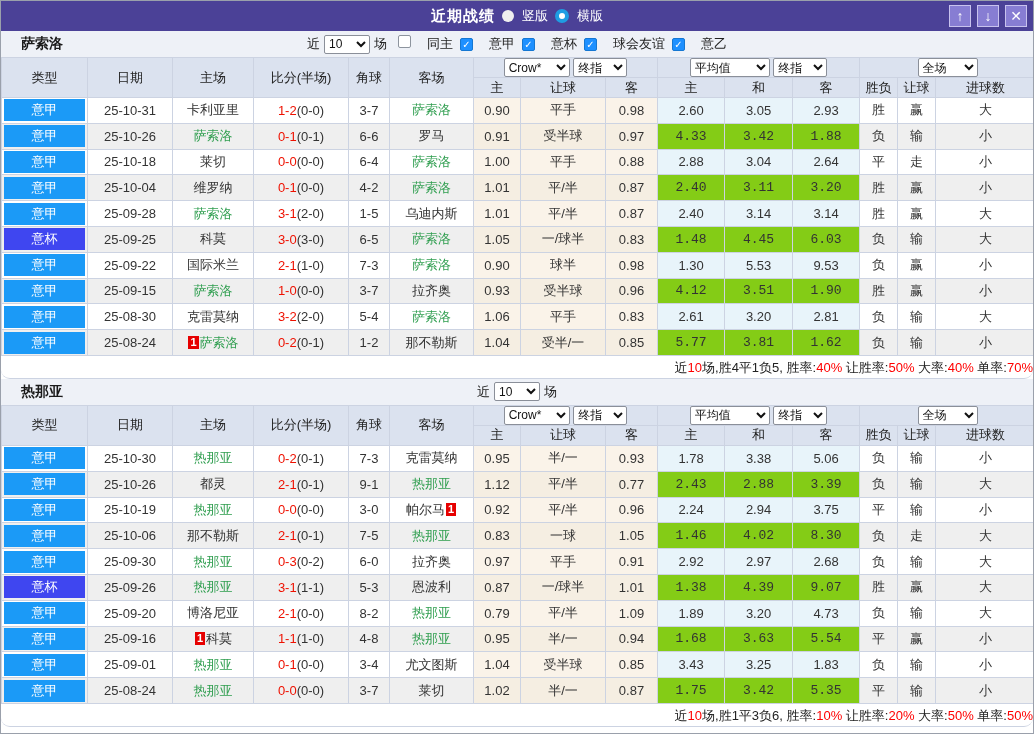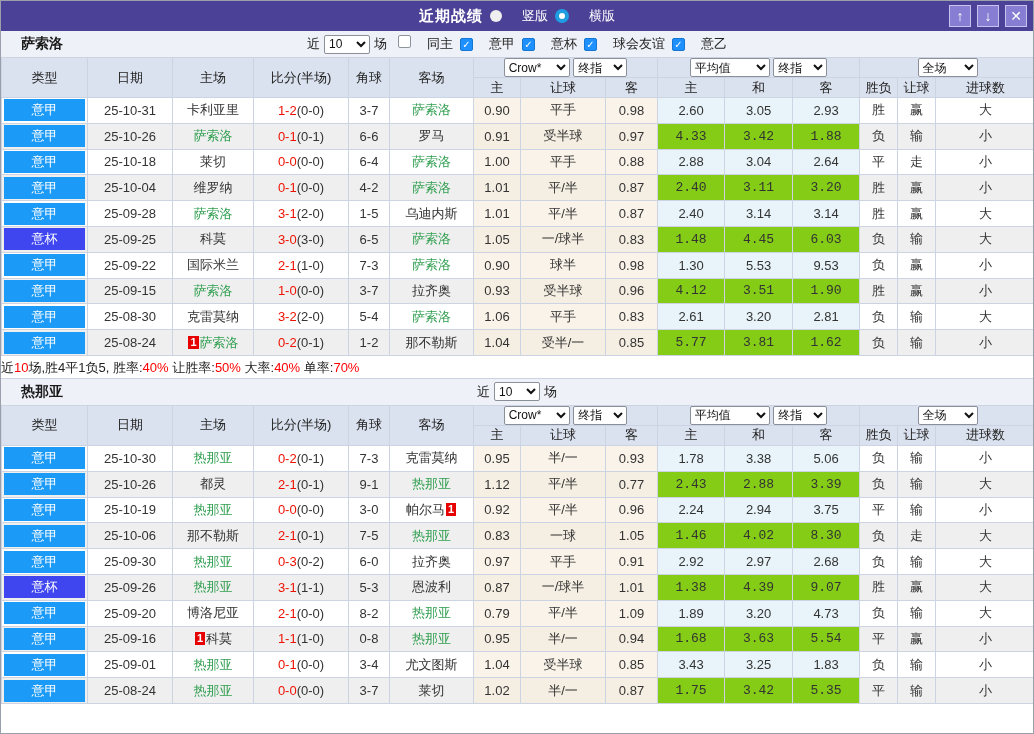--- a/index.html
+++ b/index.html
@@ -3,21 +3,21 @@
 <meta charset="utf-8">
 <style>
   * { margin:0; padding:0; box-sizing:border-box; }
   body { font-family:"Liberation Sans","DejaVu Sans",sans-serif; background:#fff; }
   .window { width:1034px; height:734px; border:1px solid #9aa0ab; background:#fff; overflow:hidden; }
 
   
   .titlebar { height:30px; background:#4b4197; display:flex; align-items:center; position:relative; }
   .title-group { margin:0 auto; display:flex; align-items:center; gap:7px; color:#fff; }
   .page-title { font-size:15px; font-weight:bold; letter-spacing:1px; }
-  .radio-group { display:inline-flex; align-items:center; gap:20px; cursor:pointer; font-size:13px; }
+  .radio-group { display:inline-flex; align-items:center; gap:8px; cursor:pointer; font-size:13px; }
   .r-filled { width:12px; height:12px; border-radius:50%; background:#efefef; display:inline-block; }
   .r-ring { width:14px; height:14px; border-radius:50%; background:#fff; border:4px solid #1e9de3; display:inline-block; }
   .win-btns { position:absolute; right:6px; top:4px; display:flex; gap:6px; }
   .win-btn { width:22px; height:22px; background:#877dd3; border:1px solid #c8c2ee; color:#fff; display:flex; align-items:center; justify-content:center; font-size:14px; font-weight:bold; cursor:pointer; }
 
   
   .filterbar { height:26px; background:#eef1f7; display:flex; align-items:center; position:relative; }
   .team-label { position:absolute; left:20px; font-weight:bold; font-size:14px; color:#1a1a1a; }
   .filter-center { margin:0 auto; display:flex; align-items:center; gap:4px; font-size:13px; color:#222; }
   select { font-size:12px; height:19px; border:1px solid #8a8f99; border-radius:2px; background:#fff; color:#111; }
@@ -39,21 +39,21 @@
   .grid tbody tr.even td.lblue { background:#84cc16;font-family:Liberation Mono, monospace; }
   td.type { padding:1px 2px; }
   .type-badge { display:block; height:100%; min-height:22px; line-height:22px; color:#fff; font-size:13px; }
   .team-green { color:#2f9e4f; }
   .redcard { display:inline-block; background:#e60000; color:#fff; font-size:11px; line-height:13px; padding:0 2px; margin:0 1px; font-weight:bold; vertical-align:1px; }
   .score-main { color:#ee1100; }
   .score-half { color:#333; }
   .res-red { color:#e53e3e; }
   .res-blue { color:#3a4bdc; }
   .res-green { color:#2f9e4f; }
-  .summary { height:23px; line-height:23px; text-align:left; font-size:13px; color:#222; border-bottom:1px solid #ccd3e2; background:#fff; }
+  .summary { height:23px; line-height:23px; text-align:right; font-size:13px; color:#222; border-bottom:1px solid #ccd3e2; background:#fff;border-radius:9px; }
   .summary .red { color:#f00; }
 </style>
 </head>
 <body>
 
 <div class="window">
 
   <div class="titlebar">
     <div class="title-group">
       <span class="page-title">近期战绩</span>
@@ -530,21 +530,21 @@
               <td class="res-blue">输</td>
               <td class="res-red">大</td>
             </tr>
             <tr class="even">
               <td class="type">
                 <span class="type-badge" style="background: rgb(27, 154, 247);">意甲</span>
               </td>
               <td>25-09-16</td>
               <td><span class="redcard">1</span><span>科莫</span></td>
               <td><span class="score-main">1-1</span><span class="score-half">(1-0)</span></td>
-              <td>0-8</td>
+              <td>4-8</td>
               <td><span class="team-green">热那亚</span></td>
               <td class="cream">0.95</td>
               <td class="cream">半/一</td>
               <td class="cream">0.94</td>
               <td class="lblue">1.68</td>
               <td class="lblue">3.63</td>
               <td class="lblue">5.54</td>
               <td class="res-green">平</td>
               <td class="res-red">赢</td>
               <td class="res-blue">小</td>
@@ -582,16 +582,17 @@
               <td class="cream">0.87</td>
               <td class="lblue">1.75</td>
               <td class="lblue">3.42</td>
               <td class="lblue">5.35</td>
               <td class="res-green">平</td>
               <td class="res-blue">输</td>
               <td class="res-blue">小</td>
             </tr>
           </tbody>
       </table>
+      <div class="summary"><span>近</span><span class="red">10</span><span>场,胜1平3负6, 胜率:</span><span class="red">10%</span><span> 让胜率:</span><span class="red">20%</span><span> 大率:</span><span class="red">50%</span><span> 单率:</span><span class="red">50%</span></div>
     </div>
   </div>
 
 </div>
 
 </body></html>

